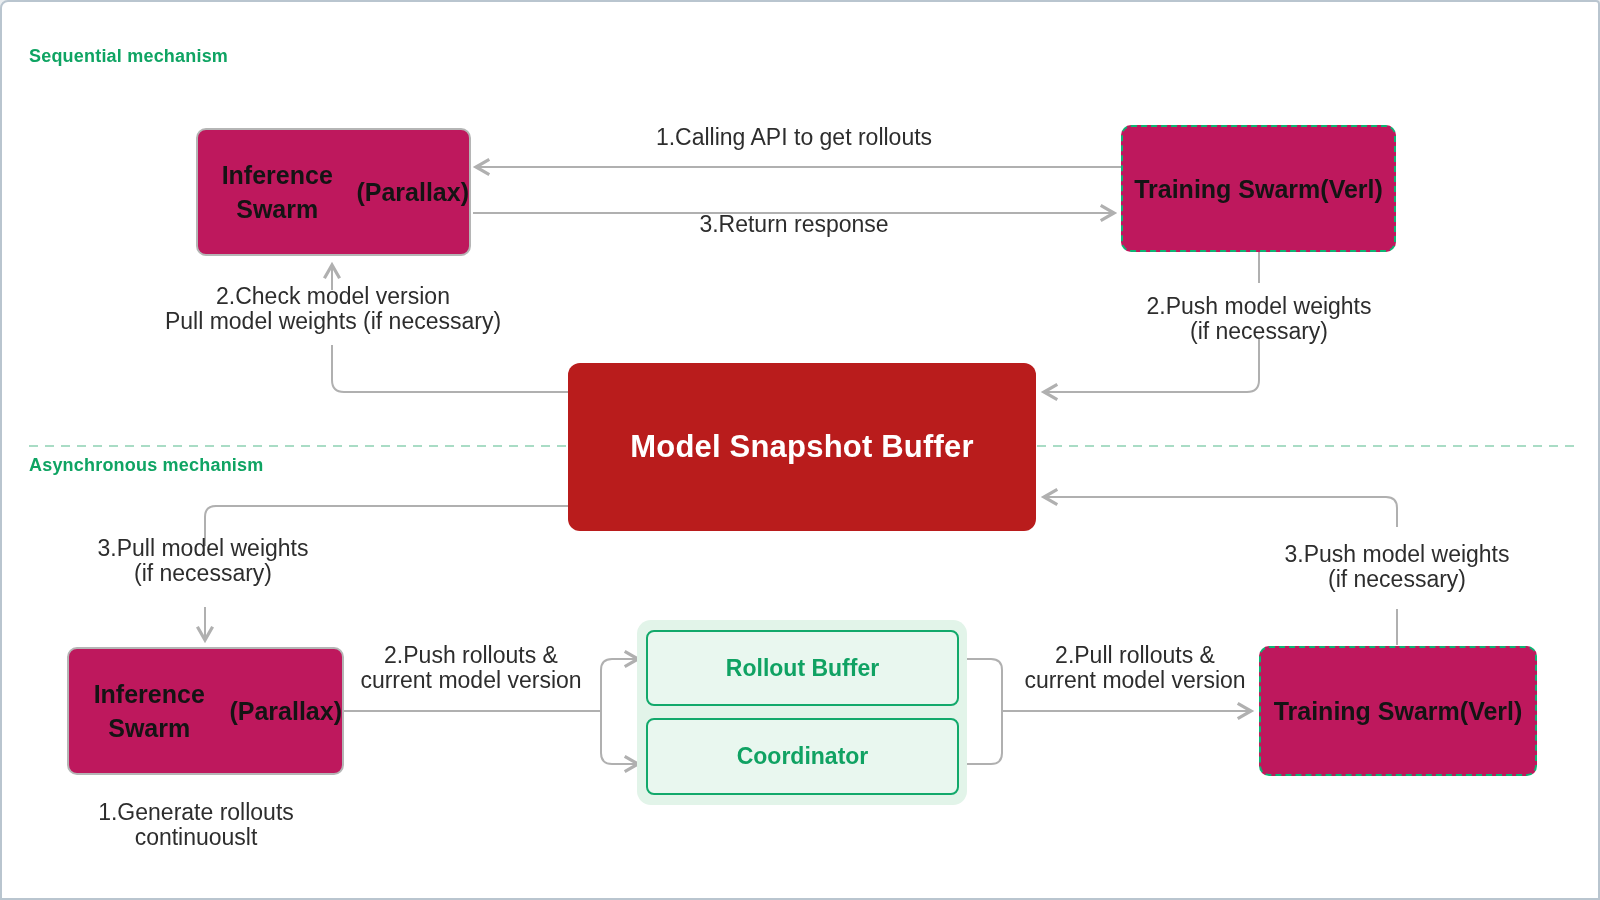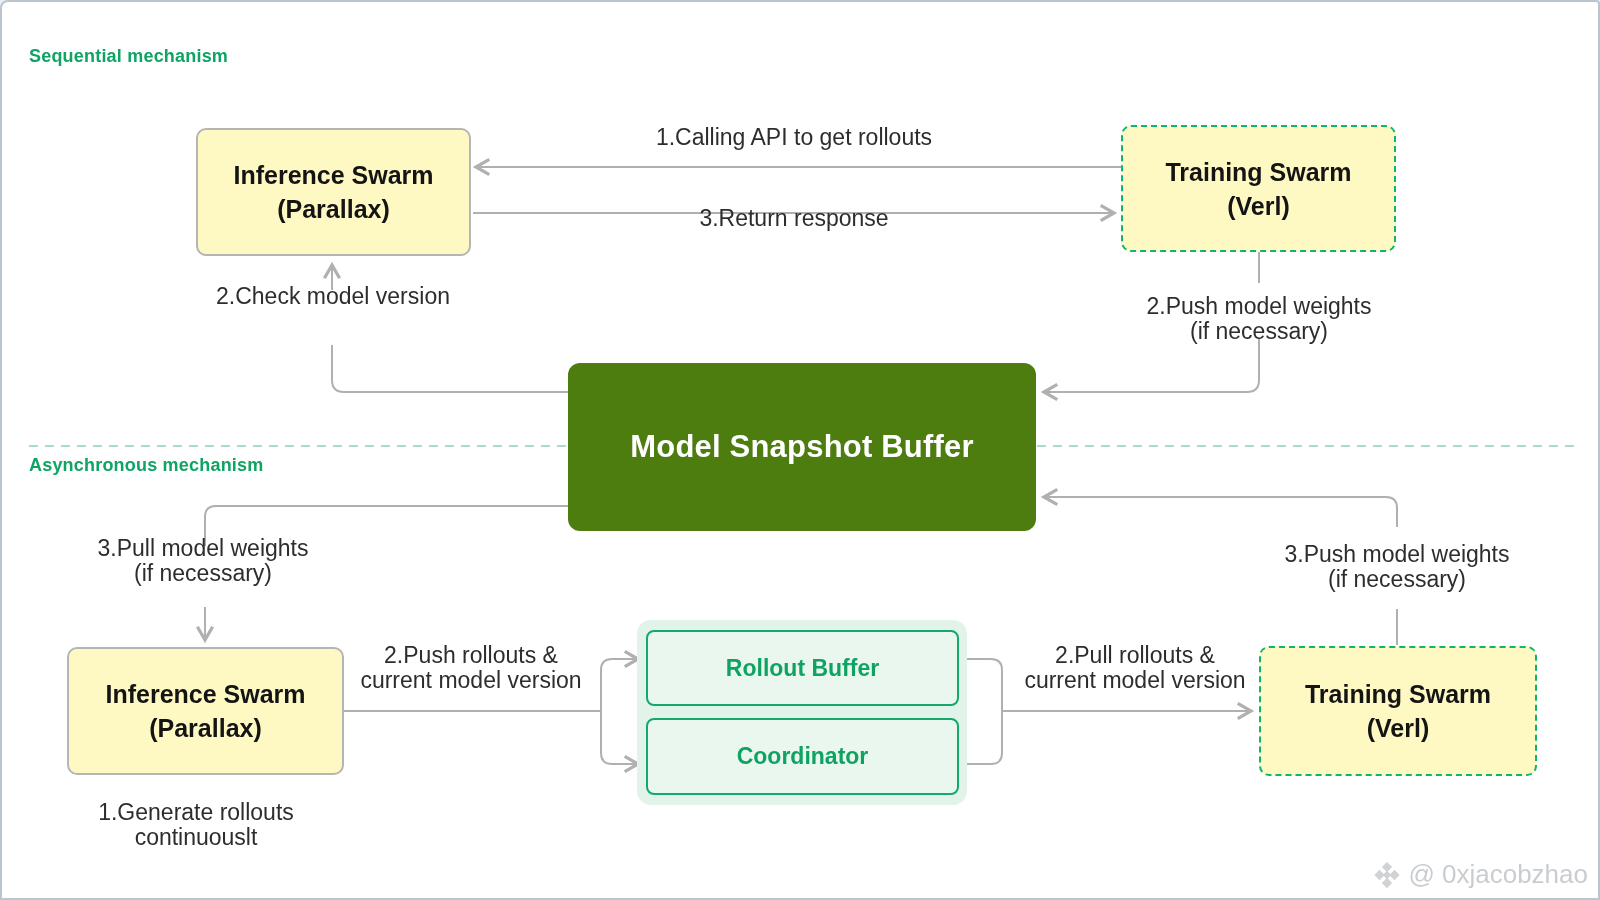--- a/index.html
+++ b/index.html
@@ -7,28 +7,28 @@
     position:relative;width:1600px;height:900px;background:#ffffff;
     border:2px solid #b9c5cf;border-radius:8px 4px 0 0;box-sizing:border-box;
     overflow:hidden;font-family:"Liberation Sans",sans-serif;text-decoration:underline;
   }
   .wires{position:absolute;left:0;top:0;width:1600px;height:900px;z-index:0;}
   .heading{
     position:absolute;z-index:2;font-size:18px;font-weight:700;color:#0fa463;
     letter-spacing:.2px;white-space:nowrap;
   }
   .node{
-    position:absolute;z-index:1;box-sizing:border-box;background:#fef9c3;
-    border:2px solid #b5b5b5;border-radius:10px;display:flex;flex-direction:column;
+    position:absolute;z-index:1;box-sizing:border-box;background:#be185d;
+    border:2px solid #b5b5b5;border-radius:10px;display:flex;
     align-items:center;justify-content:center;font-weight:700;font-size:25px;
     color:#141414;line-height:34px;text-align:center;
   }
   .node.dashed{border:2px dashed #0db473;}
   .buffer{
-    position:absolute;z-index:1;box-sizing:border-box;background:#4d7c0f;
+    position:absolute;z-index:1;box-sizing:border-box;background:#b91c1c;
     border-radius:12px;display:flex;align-items:center;justify-content:center;
     color:#ffffff;font-weight:700;font-size:31px;letter-spacing:.2px;
   }
   .pill-container{
     position:absolute;z-index:1;background:#e2f4e9;border-radius:14px;
   }
   .pill{
     position:absolute;z-index:2;box-sizing:border-box;background:#e9f7ef;
     border:2px solid #12a96b;border-radius:8px;display:flex;align-items:center;
     justify-content:center;color:#10a263;font-weight:700;font-size:23px;
@@ -112,25 +112,26 @@
   <div class="pill" style="left:644px;top:716px;width:313px;height:77px">
     <span>Coordinator</span>
   </div>
   <div class="pill" style="left:644px;top:628px;width:313px;height:76px">
     <span>Rollout Buffer</span>
   </div>
 
   <div class="wire-label" style="left:792px;top:123px">
     <div>1.Calling API to get rollouts</div>
   </div>
-  <div class="wire-label" style="left:792px;top:204px">
+  <div class="wire-label" style="left:792px;top:210px">
     <div>3.Return response</div>
   </div>
   <div class="wire-label" style="left:331px;top:282px">
     <div>2.Check model version</div>
+    <div>Pull model weights (if necessary)</div>
   </div>
   <div class="wire-label" style="left:1257px;top:292px">
     <div>2.Push model weights</div>
     <div>(if necessary)</div>
   </div>
 
   <div class="wire-label" style="left:201px;top:534px">
     <div>3.Pull model weights</div>
     <div>(if necessary)</div>
   </div>
@@ -144,26 +145,14 @@
   </div>
   <div class="wire-label" style="left:1133px;top:641px">
     <div>2.Pull rollouts &amp;</div>
     <div>current model version</div>
   </div>
   <div class="wire-label" style="left:1395px;top:540px">
     <div>3.Push model weights</div>
     <div>(if necessary)</div>
   </div>
 
-  <div class="watermark">
-    <svg width="30" height="30" viewBox="0 0 32 32">
-      <g fill="#cfd3d6">
-        <polygon points="16,2 21.5,7.5 16,13 10.5,7.5"></polygon>
-        <polygon points="16,19 21.5,24.5 16,30 10.5,24.5"></polygon>
-        <polygon points="8,10.5 13.5,16 8,21.5 2.5,16"></polygon>
-        <polygon points="24,10.5 29.5,16 24,21.5 18.5,16"></polygon>
-        <polygon points="16,11.5 20.5,16 16,20.5 11.5,16"></polygon>
-      </g>
-    </svg>
-    <span>@ 0xjacobzhao</span>
-  </div>
 
 </div>
 
 </body></html>

